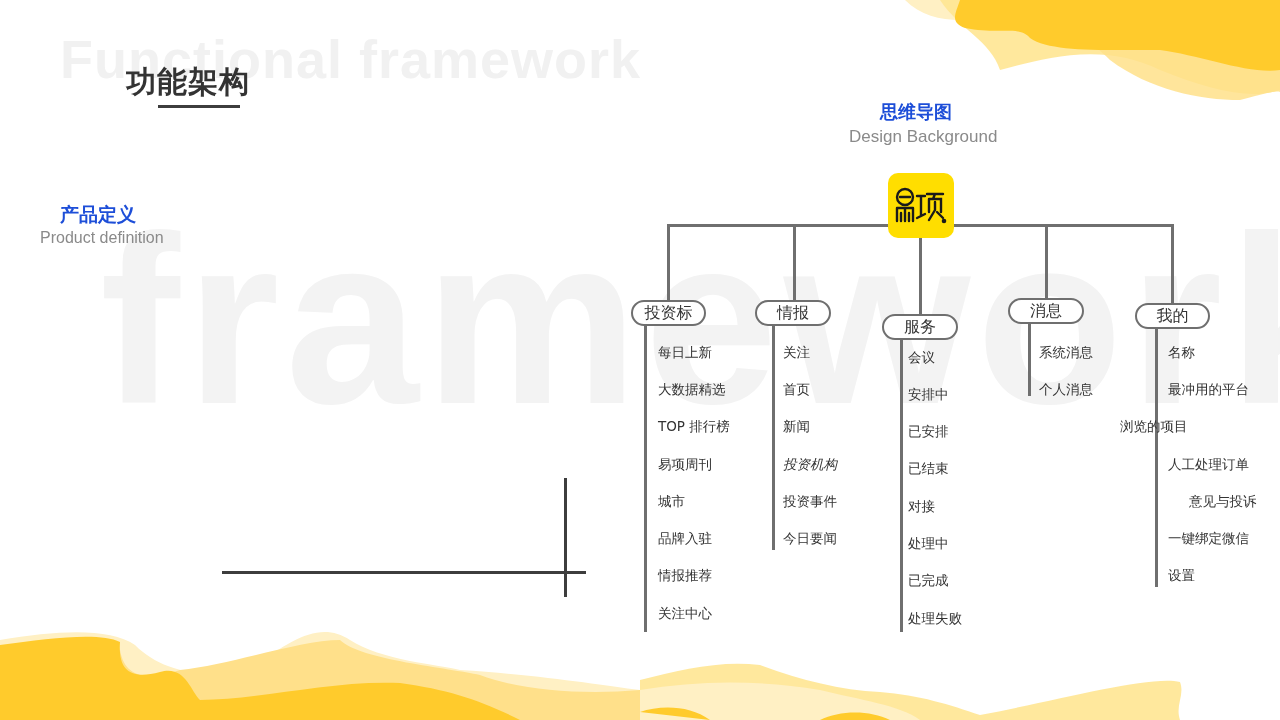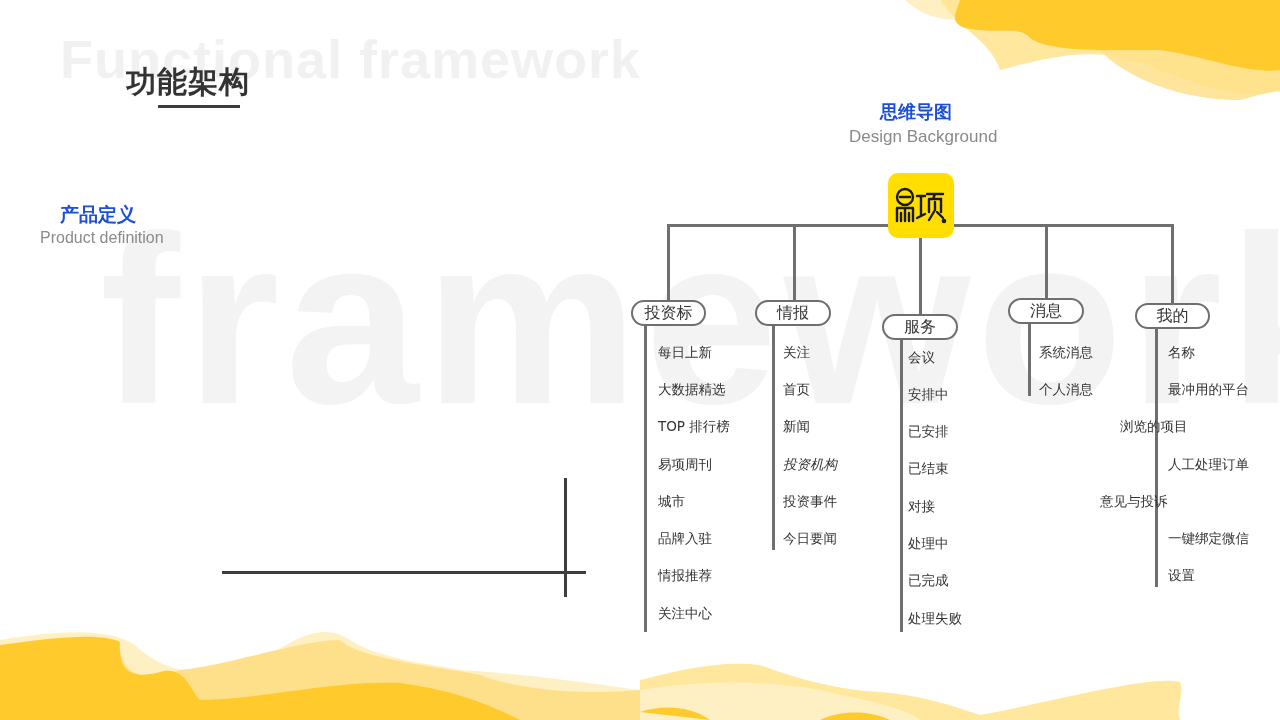--- a/index.html
+++ b/index.html
@@ -118,15 +118,15 @@
 <div class="leaf" style="left:908px;top:572px;">已完成</div>
 <div class="leaf" style="left:908px;top:610px;">处理失败</div>
 
 <div class="leaf" style="left:1039px;top:344px;">系统消息</div>
 <div class="leaf" style="left:1039px;top:381px;">个人消息</div>
 
 <div class="leaf" style="left:1168px;top:344px;">名称</div>
 <div class="leaf" style="left:1168px;top:381px;">最冲用的平台</div>
 <div class="leaf" style="left:1120px;top:418px;text-align:right;">浏览的项目</div>
 <div class="leaf" style="left:1168px;top:456px;">人工处理订单</div>
-<div class="leaf" style="left:1100px;top:493px;">意见与投诉</div>
+<div class="leaf" style="left:1189px;top:493px;">意见与投诉</div>
 <div class="leaf" style="left:1168px;top:530px;">一键绑定微信</div>
 <div class="leaf" style="left:1168px;top:567px;">设置</div>
 
 </body></html>

